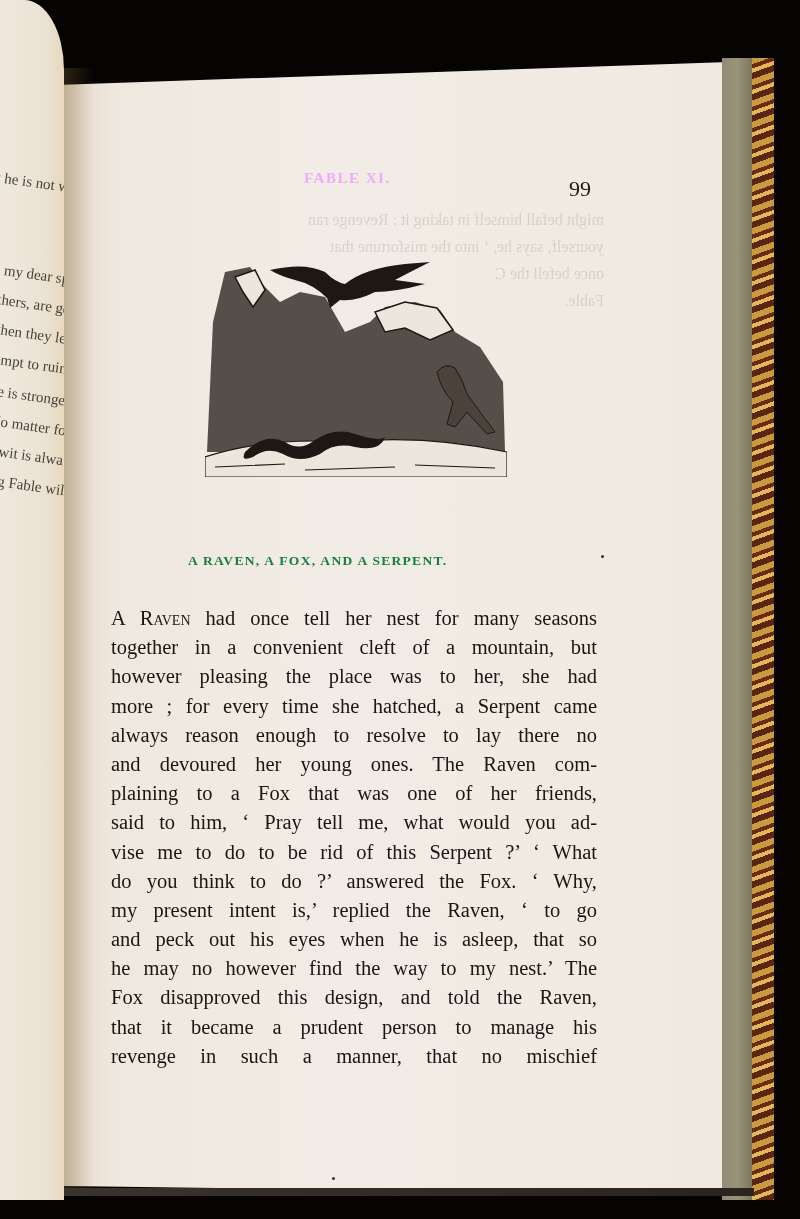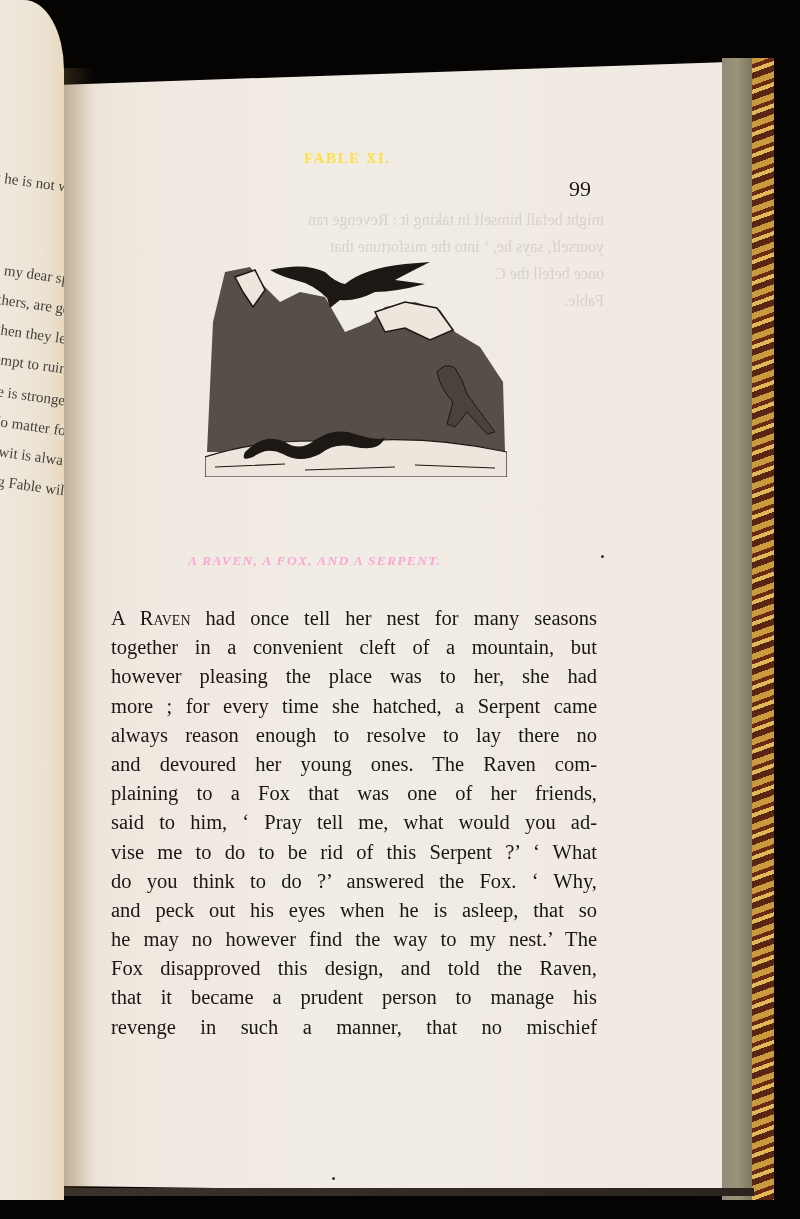--- a/index.html
+++ b/index.html
@@ -4,25 +4,25 @@
 <style>
   html, body { margin:0; padding:0; }
   body { width:800px; height:1219px; background:#050403; position:relative; overflow:hidden; font-family:"Liberation Serif","DejaVu Serif",serif; }
   .left-page { position:absolute; left:0; top:0; width:64px; height:1200px; background:linear-gradient(90deg,#efe8dd 0%,#ebe2d3 70%,#e8d9bf 100%); border-top-right-radius:40px 70px; overflow:hidden; }
   .left-page .ghost { position:absolute; left:-10px; font-size:15px; color:#2a2420; white-space:nowrap; transform:rotate(8deg); transform-origin:left center; opacity:.85; }
   .gutter-shadow { position:absolute; left:64px; top:68px; width:30px; height:1125px; background:linear-gradient(90deg,rgba(120,90,50,.35),rgba(0,0,0,0)); }
   .page { position:absolute; left:64px; top:62px; width:665px; height:1133px; background:linear-gradient(90deg,#e6dccb 0%,#efe8df 8%,#f1ece5 40%,#efe9e1 100%); clip-path:polygon(0 2%,100% 0,100% 100%,0 99.2%); }
   .edge { position:absolute; left:722px; top:58px; width:30px; height:1142px; background:linear-gradient(90deg,#8f8b76,#9a9378 50%,#7d775f); }
   .gilt { position:absolute; left:752px; top:58px; width:22px; height:1142px; background:repeating-linear-gradient(160deg,#c99a3e 0 6px,#6a2a14 6px 10px,#e0b85a 10px 14px,#5a2512 14px 20px); }
   .bottom-edge { position:absolute; left:64px; top:1188px; width:690px; height:8px; background:linear-gradient(90deg,#3a332b,#2a241e); }
-  .running-head { position:absolute; top:150px; left:304px; font-size:15px; letter-spacing:1.5px; color:#fde047; font-weight:bold; }
+  .running-head { position:absolute; top:170px; left:304px; font-size:15px; letter-spacing:1.5px; color:#f0abfc; font-weight:bold; }
   .page-number { position:absolute; top:148px; left:569px; font-size:22px; color:#1d1814;margin-top:28px; }
   .bleed { position:absolute; left:124px; top:206px; width:480px; font-size:16px; line-height:27px; color:#2a2420; opacity:.13; text-align:justify; filter:blur(.6px); transform:scaleX(-1); }
   .illustration { position:absolute; left:205px; top:262px; width:302px; height:215px; }
-  .caption { position:absolute; top:553px; left:188px; font-size:13.5px; letter-spacing:1.3px; font-weight:bold; color:#f9a8d4;font-style:italic; }
+  .caption { position:absolute; top:553px; left:188px; font-size:13.5px; letter-spacing:1.3px; font-weight:bold; color:#15803d; }
   .body-text { position:absolute; top:604px; left:111px; width:486px; font-size:20.5px; line-height:29.2px; color:#1b1612; }
   .body-text .line { display:block; text-align:justify; text-align-last:justify; white-space:nowrap; height:29.2px; }
   .sc { font-variant:small-caps; }
   .dot { position:absolute; width:3px; height:3px; border-radius:50%; background:#3a2f28; }
 </style>
 </head>
 <body>
 
 <div class="left-page">
   <span class="ghost" style="top:168px">at he is not will</span>
@@ -78,20 +78,21 @@
   <span class="line"><span>A </span><span class="sc">Raven</span><span> had once tell her nest for many seasons</span></span>
   <span class="line">together in a convenient cleft of a mountain, but</span>
   <span class="line">however pleasing the place was to her, she had</span>
   <span class="line">more ; for every time she hatched, a Serpent came</span>
   <span class="line">always reason enough to resolve to lay there no</span>
   <span class="line">and devoured her young ones. The Raven com-</span>
   <span class="line">plaining to a Fox that was one of her friends,</span>
   <span class="line">said to him, ‘ Pray tell me, what would you ad-</span>
   <span class="line">vise me to do to be rid of this Serpent ?’ ‘ What</span>
   <span class="line">do you think to do ?’ answered the Fox. ‘ Why,</span>
+  <span class="line">my present intent is,’ replied the Raven, ‘ to go</span>
   <span class="line">and peck out his eyes when he is asleep, that so</span>
   <span class="line">he may no however find the way to my nest.’ The</span>
   <span class="line">Fox disapproved this design, and told the Raven,</span>
   <span class="line">that it became a prudent person to manage his</span>
   <span class="line">revenge in such a manner, that no mischief</span>
 </div>
 
 <div class="dot" style="left:332px;top:1177px"></div>
 
 </body></html>

